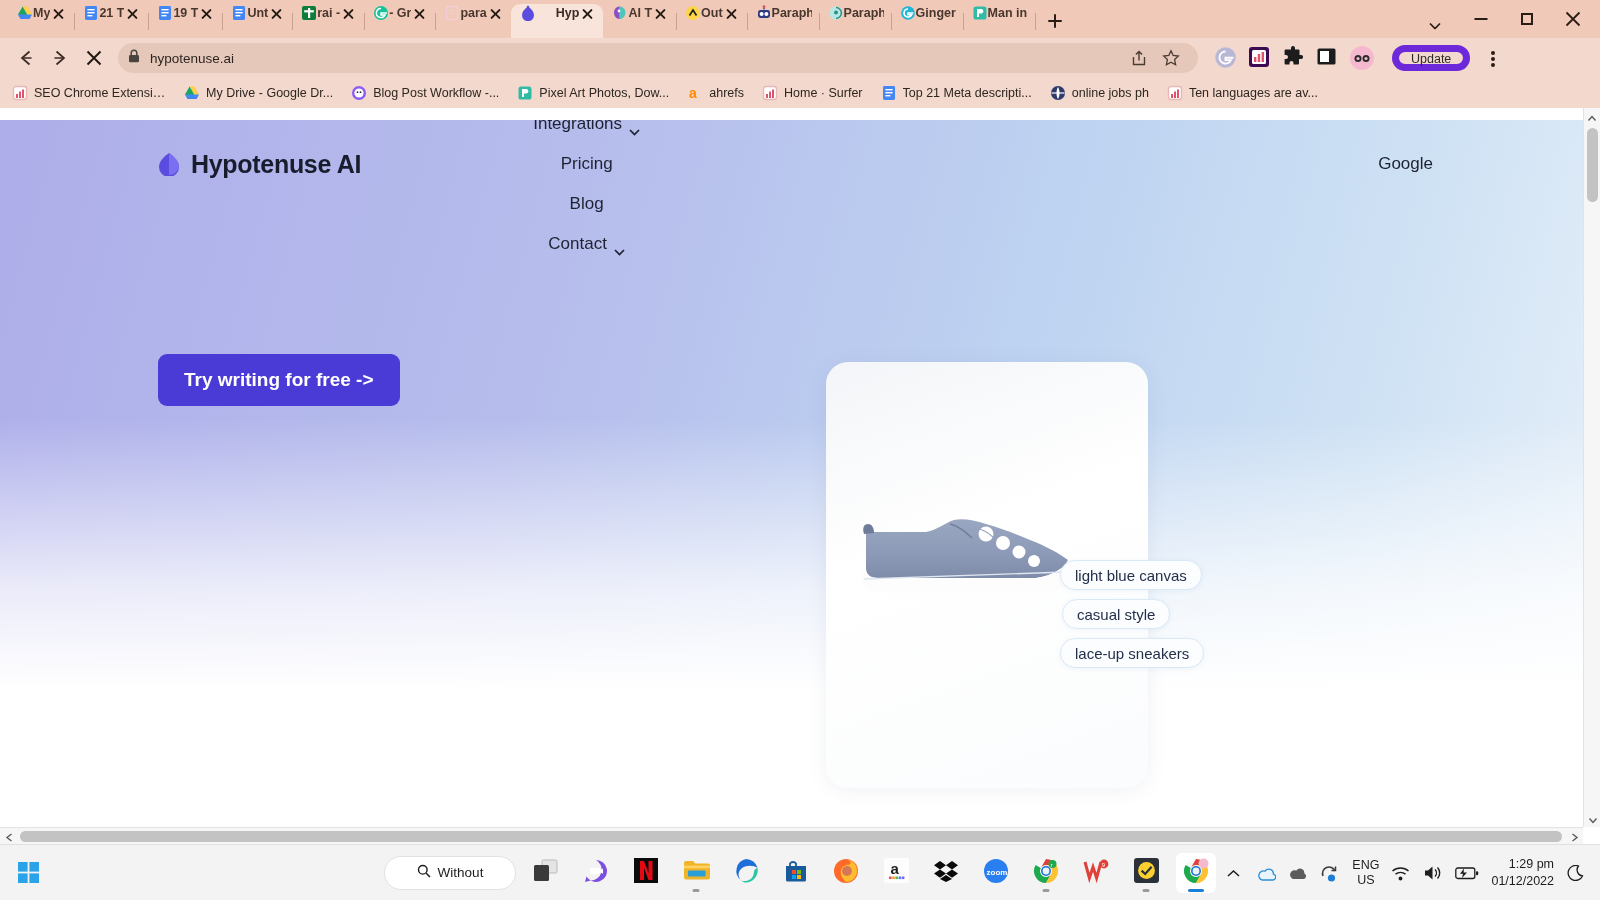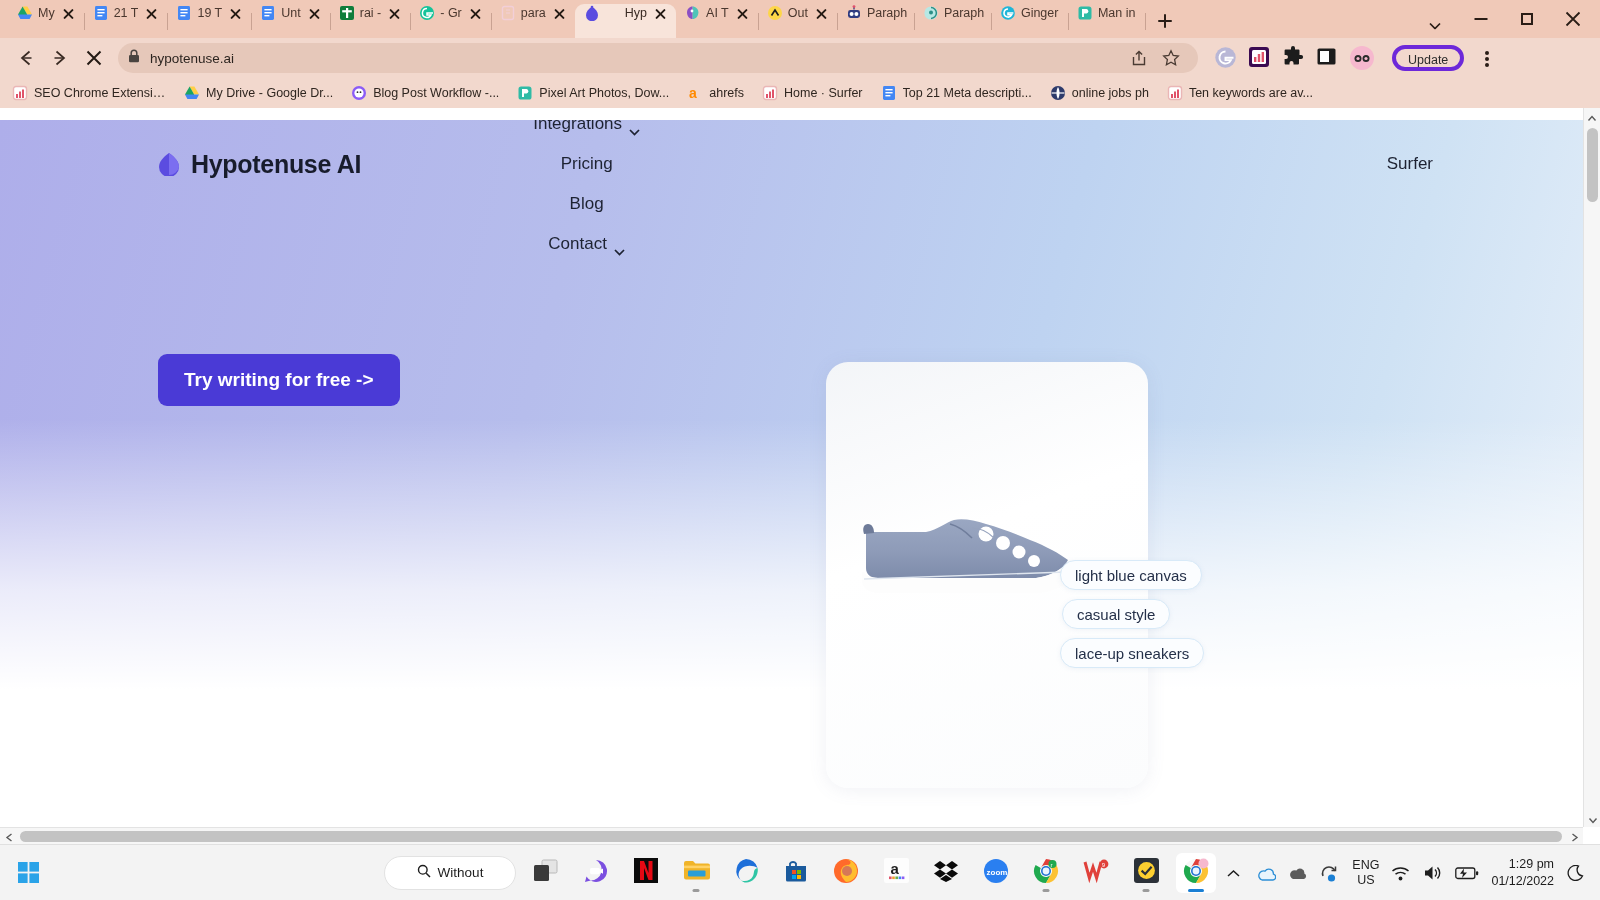--- a/index.html
+++ b/index.html
@@ -13,24 +13,24 @@
   
   #browser { width: 1600px; height: 844px; background: #f2d8cd; position: relative; }
 
   
   .tabstrip {
     height: 38px; display: flex; align-items: flex-end;
     padding: 0 4px 0 8px; background: #f0c9b8;
     position: relative;
   }
   .tab {
-    height: 34px; display: flex; align-items: center; gap: 5px;
+    height: 34px; display: flex; align-items: center; 
     padding: 0 7px 16px 9px; border-radius: 9px 9px 0 0;
     font-size: 12.5px; color: #3a2b24; white-space: nowrap;
-    position: relative; flex: 0 0 auto;
+    position: relative; flex: 0 0 auto; font-weight: bold;
   }
   .tab .favicon { width: 16px; height: 16px; flex: 0 0 16px; display:block; }
   .tab .tlabel {
     max-width: 40px; overflow: hidden; text-overflow: clip;
     color: #4a372e; font-size: 12.5px;
   }
   .tab .tclose {
     width: 17px; height: 17px; flex: 0 0 17px;
     position: relative;
   }
@@ -80,22 +80,22 @@
   .omni-right { display: flex; align-items: center; margin-left: auto; gap: 6px; padding-right: 4px;}
   .ticon { width: 26px; height: 26px; position: relative; flex: 0 0 26px; }
   .ticon svg, .ticon .shape { position:absolute; left:50%; top:50%; transform:translate(-50%,-50%); }
   .ext-row { display: flex; align-items: center; gap: 10px; padding-left: 6px; }
   .ext { width: 24px; height: 24px; position: relative; flex: 0 0 24px; }
   .avatar {
     width: 24px; height: 24px; border-radius: 50%;
     background: #f6b8ce; flex: 0 0 24px; position: relative;
   }
   .update-btn {
-    height: 26px; border: 4px solid #6d28d9; border-radius: 14px;
-    padding: 0 12px; display: flex; align-items: flex-end;
+    height: 26px; border: 7px solid #6d28d9; border-radius: 14px;
+    padding: 0 12px; display: flex; align-items: flex-start;
     font-size: 12.5px; color: #2b2b2b; margin-left: 8px;
   }
   .kebab { width: 26px; height: 30px; position: relative; flex:0 0 26px; }
   .kebab i {
     position:absolute; left:11px; width:4px; height:4px;
     border-radius:50%; background:#2a1d16;
   }
   .kebab i:nth-child(1){ top:8px; } .kebab i:nth-child(2){ top:14px; } .kebab i:nth-child(3){ top:20px; }
 
   
@@ -559,21 +559,21 @@
           </svg></span>
         <span class="blabel">online jobs ph</span>
       </div>
       <div class="bm">
         <span class="bicon"><svg width="16" height="16" viewBox="0 0 16 16">
             <rect x="1.5" y="1.5" width="13" height="13" rx="2.4" stroke="#eab6b6" stroke-width="1.4" fill="#fff"></rect>
             <rect x="4" y="9" width="2" height="4" fill="#e0536a"></rect>
             <rect x="7" y="6.5" width="2" height="6.5" fill="#e0536a"></rect>
             <rect x="10" y="4.5" width="2" height="8.5" fill="#e0536a"></rect>
           </svg></span>
-        <span class="blabel">Ten keywords are av...</span>
+        <span class="blabel">Ten languages are av...</span>
       </div>
     </div>
 
   <div class="viewport">
     <div class="page">
 
       <div class="siteheader">
         <div class="brand">
           <span class="brand-logo">
             <svg width="22" height="24" viewBox="0 0 22 24">
@@ -603,21 +603,21 @@
               <span>Blog</span>
             </div>
             <div class="nav-item">
               <span>Contact</span>
               <span class="chev"><svg width="11" height="7" viewBox="0 0 11 7">
                   <path d="M1 1 L5.5 5.6 L10 1" stroke="#1d2232" stroke-width="1.7" fill="none"></path>
                 </svg></span>
             </div>
           </div>
         <div class="right-actions">
-          <span class="login">Surfer</span>
+          <span class="login">Google</span>
         </div>
       </div>
 
       <div class="hero">
         <div class="hero-left">
           <a class="cta">Try writing for free -&gt;</a>
         </div>
 
         <div class="hero-right">
           <div class="prodcard">

